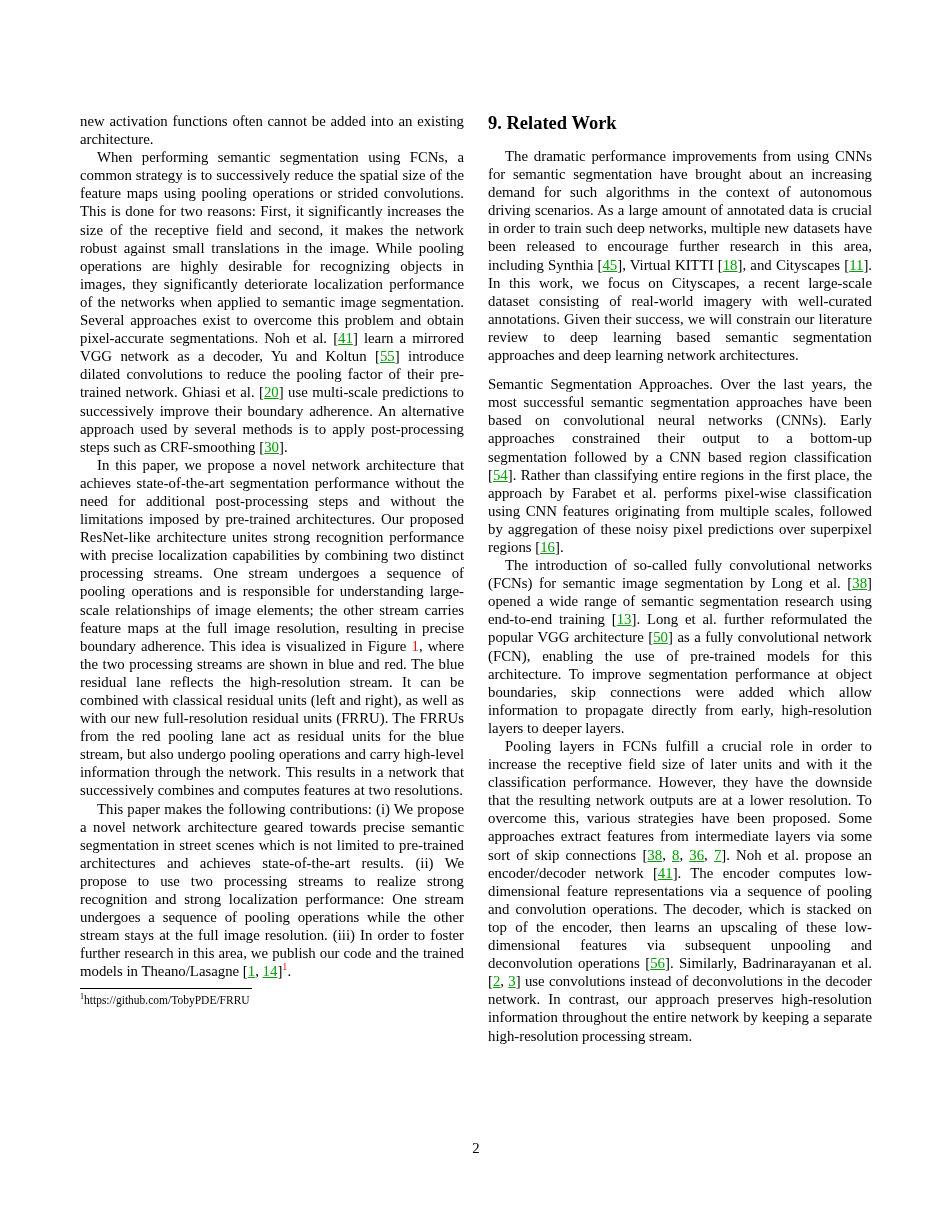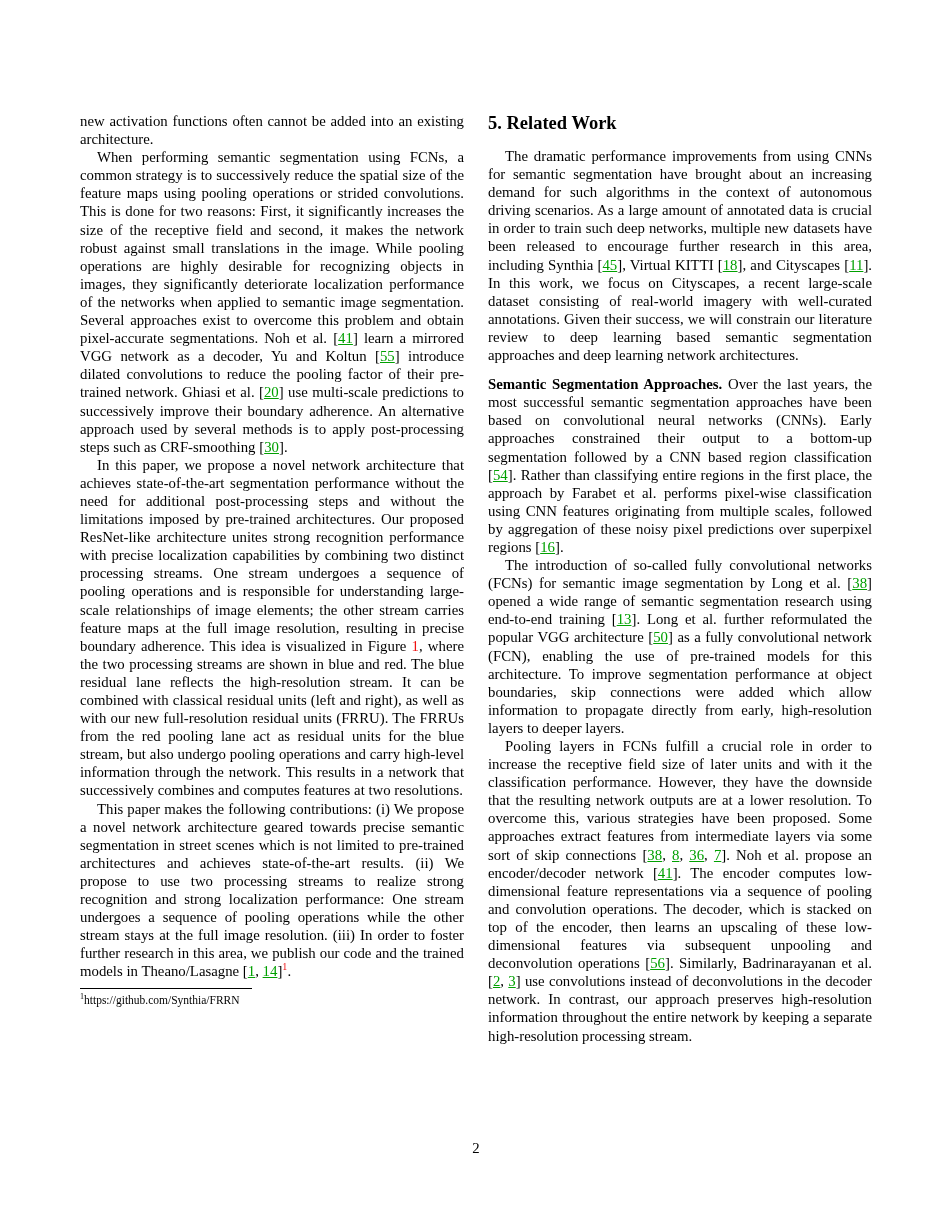--- a/index.html
+++ b/index.html
@@ -17,21 +17,21 @@
   }
   .column { width:384px; }
   .para {
     font-size:14.8px; line-height:18.1px;
     text-align:justify;
     hyphens:auto; -webkit-hyphens:auto;
   }
   .para.indent { text-indent:17px; }
   .para.lead { margin-top:11px; }
   .it { }
-  .bold { font-weight:bold; }
+  .bold { font-weight:normal; }
   .cite { color:var(--cite, #00a000);text-decoration:underline; }
   .figref { color:var(--ref, #ee1111); }
   .fnref {
     color:var(--ref, #ee1111);
     font-size:68%; vertical-align:super; line-height:0;
   }
   .section-heading {
     font-size:18.5px; font-weight:bold;
     margin:1px 0 13px 0;
   }
@@ -57,27 +57,27 @@
     <div class="column">
       <div>
           <p class="para noindent"><span>new activation functions often cannot be added into an existing architecture.</span></p>
           <p class="para indent"><span>When performing semantic segmentation using FCNs, a common strategy is to successively reduce the spatial size of the feature maps using pooling operations or strided convolutions. This is done for two reasons: First, it significantly increases the size of the receptive field and second, it makes the network robust against small translations in the image. While pooling operations are highly desirable for recognizing objects in images, they significantly deteriorate localization performance of the networks when applied to semantic image segmentation. Several approaches exist to overcome this problem and obtain pixel-accurate segmentations. Noh </span><span class="it">et al.</span><span> [</span><span class="cite">41</span><span>] learn a mirrored VGG network as a decoder, Yu and Koltun [</span><span class="cite">55</span><span>] introduce dilated convolutions to reduce the pooling factor of their pre-trained network. Ghiasi </span><span class="it">et al.</span><span> [</span><span class="cite">20</span><span>] use multi-scale predictions to successively improve their boundary adherence. An alternative approach used by several methods is to apply post-processing steps such as CRF-smoothing [</span><span class="cite">30</span><span>].</span></p>
           <p class="para indent"><span>In this paper, we propose a novel network architecture that achieves state-of-the-art segmentation performance without the need for additional post-processing steps and without the limitations imposed by pre-trained architectures. Our proposed ResNet-like architecture unites strong recognition performance with precise localization capabilities by combining two distinct processing streams. One stream undergoes a sequence of pooling operations and is responsible for understanding large-scale relationships of image elements; the other stream carries feature maps at the full image resolution, resulting in precise boundary adherence. This idea is visualized in Figure </span><span class="figref">1</span><span>, where the two processing streams are shown in blue and red. The blue residual lane reflects the high-resolution stream. It can be combined with classical residual units (left and right), as well as with our new full-resolution residual units (FRRU). The FRRUs from the red pooling lane act as residual units for the blue stream, but also undergo pooling operations and carry high-level information through the network. This results in a network that successively combines and computes features at two resolutions.</span></p>
           <p class="para indent"><span>This paper makes the following contributions: </span><span class="it">(i)</span><span> We propose a novel network architecture geared towards precise semantic segmentation in street scenes which is not limited to pre-trained architectures and achieves state-of-the-art results. </span><span class="it">(ii)</span><span> We propose to use two processing streams to realize strong recognition and strong localization performance: One stream undergoes a sequence of pooling operations while the other stream stays at the full image resolution. </span><span class="it">(iii)</span><span> In order to foster further research in this area, we publish our code and the trained models in Theano/Lasagne [</span><span class="cite">1</span><span>, </span><span class="cite">14</span><span>]</span><span class="fnref">1</span><span>.</span></p>
         </div>
       <div class="footnote-area">
         <div class="footnote-rule"></div>
         <div class="footnote">
-          <span class="fn-marker">1</span><span class="fn-url">https://github.com/Synthia/FRRN</span>
+          <span class="fn-marker">1</span><span class="fn-url">https://github.com/TobyPDE/FRRU</span>
         </div>
       </div>
     </div>
 
     <div class="column">
-      <h2 class="section-heading">5. Related Work</h2>
+      <h2 class="section-heading">9. Related Work</h2>
       <div>
           <p class="para indent"><span>The dramatic performance improvements from using CNNs for semantic segmentation have brought about an increasing demand for such algorithms in the context of autonomous driving scenarios. As a large amount of annotated data is crucial in order to train such deep networks, multiple new datasets have been released to encourage further research in this area, including Synthia [</span><span class="cite">45</span><span>], Virtual KITTI [</span><span class="cite">18</span><span>], and Cityscapes [</span><span class="cite">11</span><span>]. In this work, we focus on Cityscapes, a recent large-scale dataset consisting of real-world imagery with well-curated annotations. Given their success, we will constrain our literature review to deep learning based semantic segmentation approaches and deep learning network architectures.</span></p>
           <p class="para lead"><span class="bold">Semantic Segmentation Approaches.</span><span> Over the last years, the most successful semantic segmentation approaches have been based on convolutional neural networks (CNNs). Early approaches constrained their output to a bottom-up segmentation followed by a CNN based region classification [</span><span class="cite">54</span><span>]. Rather than classifying entire regions in the first place, the approach by Farabet </span><span class="it">et al.</span><span> performs pixel-wise classification using CNN features originating from multiple scales, followed by aggregation of these noisy pixel predictions over superpixel regions [</span><span class="cite">16</span><span>].</span></p>
           <p class="para indent"><span>The introduction of so-called </span><span class="it">fully convolutional networks (FCNs)</span><span> for semantic image segmentation by Long </span><span class="it">et al.</span><span> [</span><span class="cite">38</span><span>] opened a wide range of semantic segmentation research using end-to-end training [</span><span class="cite">13</span><span>]. Long </span><span class="it">et al.</span><span> further reformulated the popular VGG architecture [</span><span class="cite">50</span><span>] as a fully convolutional network (FCN), enabling the use of pre-trained models for this architecture. To improve segmentation performance at object boundaries, </span><span class="it">skip connections</span><span> were added which allow information to propagate directly from early, high-resolution layers to deeper layers.</span></p>
           <p class="para indent"><span>Pooling layers in FCNs fulfill a crucial role in order to increase the receptive field size of later units and with it the classification performance. However, they have the downside that the resulting network outputs are at a lower resolution. To overcome this, various strategies have been proposed. Some approaches extract features from intermediate layers via some sort of skip connections [</span><span class="cite">38</span><span>, </span><span class="cite">8</span><span>, </span><span class="cite">36</span><span>, </span><span class="cite">7</span><span>]. Noh </span><span class="it">et al.</span><span> propose an encoder/decoder network [</span><span class="cite">41</span><span>]. The encoder computes low-dimensional feature representations via a sequence of pooling and convolution operations. The decoder, which is stacked on top of the encoder, then learns an upscaling of these low-dimensional features via subsequent unpooling and deconvolution operations [</span><span class="cite">56</span><span>]. Similarly, Badrinarayanan </span><span class="it">et al.</span><span> [</span><span class="cite">2</span><span>, </span><span class="cite">3</span><span>] use convolutions instead of deconvolutions in the decoder network. In contrast, our approach preserves high-resolution information throughout the entire network by keeping a separate high-resolution processing stream.</span></p>
         </div>
     </div>
 
   </div>
 

